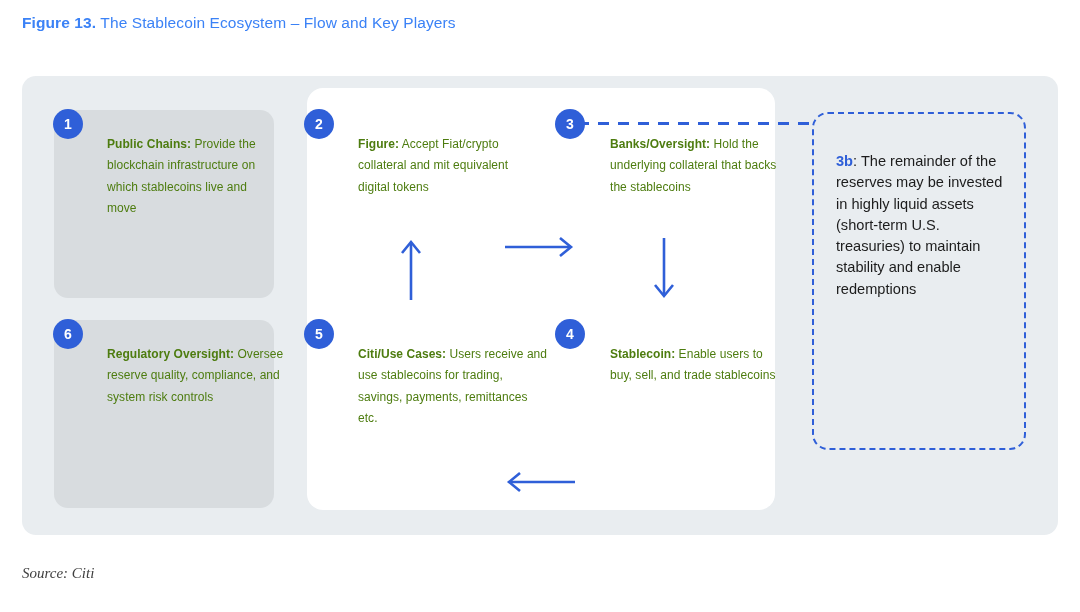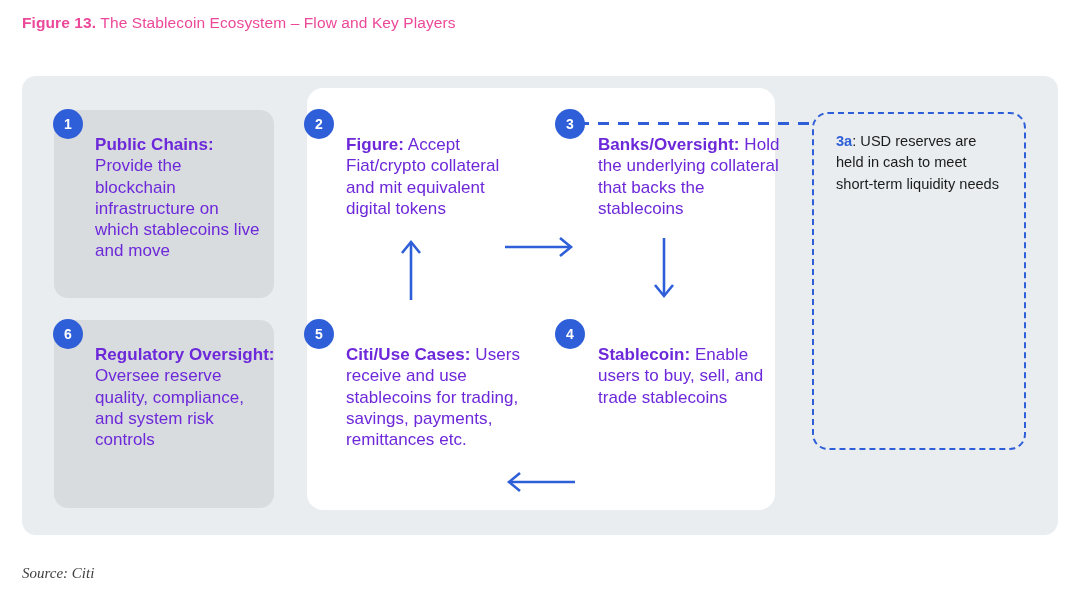--- a/index.html
+++ b/index.html
@@ -18,21 +18,21 @@
   }
 
   
   .fig-title {
     position: absolute;
     left: 22px;
     top: 12px;
     width: 560px;
     font-size: 15.5px;
     line-height: 21px;
-    color: #ec4899;
+    color: #3b82f6;
     letter-spacing: 0.1px;
   }
   .fig-title .fig-label { font-weight: bold; }
   .fig-title .fig-text  { font-weight: normal; }
 
   
   .outer-panel {
     position: absolute;
     left: 22px;
     top: 76px;
@@ -81,24 +81,25 @@
   .c1 { left: 53px;  top: 109px; }
   .c2 { left: 304px; top: 109px; }
   .c3 { left: 555px; top: 109px; }
   .c6 { left: 53px;  top: 319px; }
   .c5 { left: 304px; top: 319px; }
   .c4 { left: 555px; top: 319px; }
 
   
   .block-text {
     position: absolute;
-    font-size: 17px;
+    font-size: 12px;
     line-height: 21.3px;
-    color: #6d28d9;
+    color: #4d7c0f;
     letter-spacing: 0.05px;
+    margin-left: 12px;
   }
   .block-text b { font-weight: bold; }
 
   .t1 { left: 95px;  top: 134px; width: 170px; }
   .t2 { left: 346px; top: 134px; width: 180px; }
   .t3 { left: 598px; top: 134px; width: 185px; }
   .t6 { left: 95px;  top: 344px; width: 180px; }
   .t5 { left: 346px; top: 344px; width: 190px; }
   .t4 { left: 598px; top: 344px; width: 175px; }
 
@@ -169,22 +170,22 @@
 
 <div class="center-panel"></div>
 
 <div class="gray-card card1"></div>
 <div class="gray-card card6"></div>
 
 <div class="dash-connector"></div>
 
 <div class="dashed-box"></div>
 <div class="dashed-text">
-  <div>
-    <span class="tag">3a</span><span>: USD reserves are held in cash to meet short-term liquidity needs</span>
+  <div class="para2">
+    <span class="tag">3b</span><span>: The remainder of the reserves may be invested in highly liquid assets (short-term U.S. treasuries) to maintain stability and enable redemptions</span>
   </div>
 </div>
 
 <div class="num-circle c1">1</div>
 <div class="num-circle c2">2</div>
 <div class="num-circle c3">3</div>
 <div class="num-circle c4">4</div>
 <div class="num-circle c5">5</div>
 <div class="num-circle c6">6</div>
 

